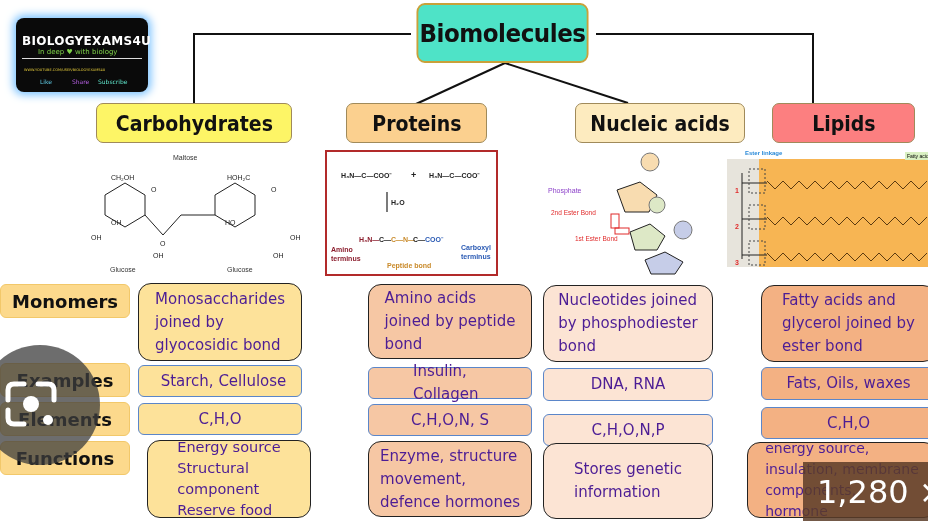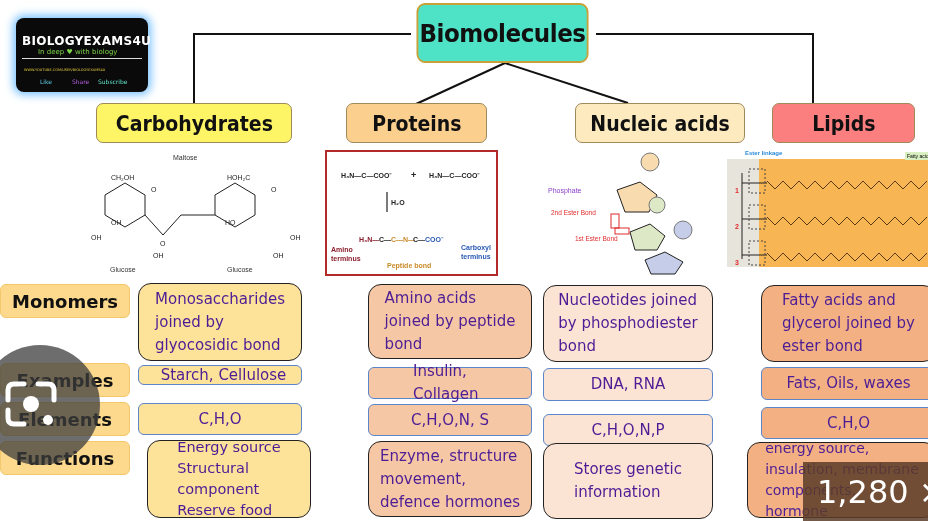--- a/index.html
+++ b/index.html
@@ -138,21 +138,21 @@
 </div>
 
 <div class="row-label" style="top:284px;">Monomers</div>
 <div class="row-label" style="top:363px;">Examples</div>
 <div class="row-label" style="top:402px;">Elements</div>
 <div class="row-label" style="top:441px;">Functions</div>
 
 <div class="cell big carb" style="left:138px;top:283px;width:164px;height:78px;">Monosaccharides
 joined by
 glyocosidic bond</div>
-<div class="cell small carb" style="left:138px;top:365px;width:164px;height:20px;padding-left:7px;">Starch, Cellulose</div>
+<div class="cell small carb" style="left:138px;top:365px;width:164px;height:32px;padding-left:7px;">Starch, Cellulose</div>
 <div class="cell small carb" style="left:138px;top:403px;width:164px;height:32px;">C,H,O</div>
 <div class="cell big carb" style="left:147px;top:440px;width:164px;height:78px;font-size:14.5px;line-height:21px;">Energy source
 Structural
 component
 Reserve food</div>
 
 <div class="cell big prot" style="left:329px;top:284px;width:164px;height:75px;">Amino acids
 joined by peptide
 bond</div>
 <div class="cell small prot" style="left:329px;top:367px;width:164px;height:32px;padding-left:44px;">Insulin, Collagen</div>

